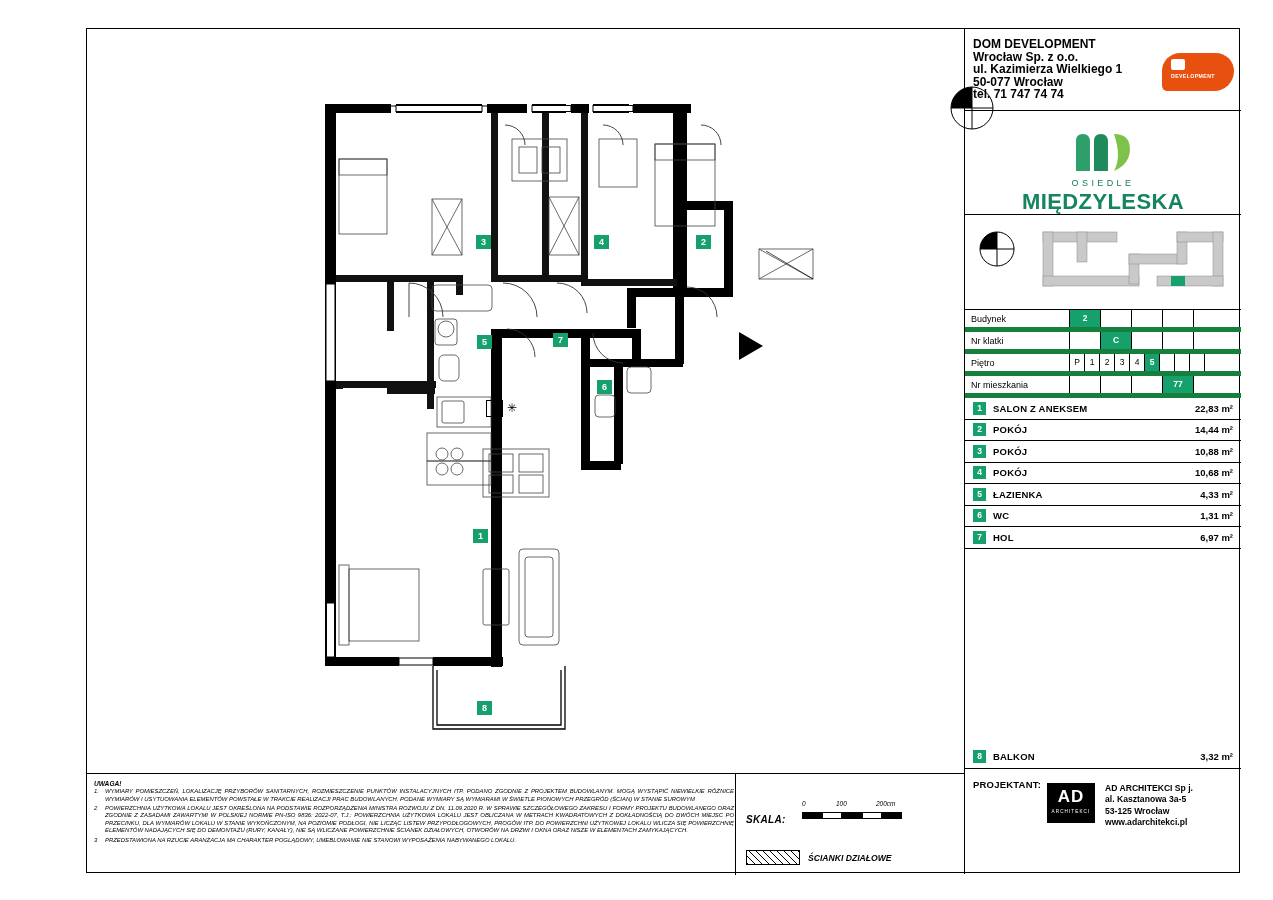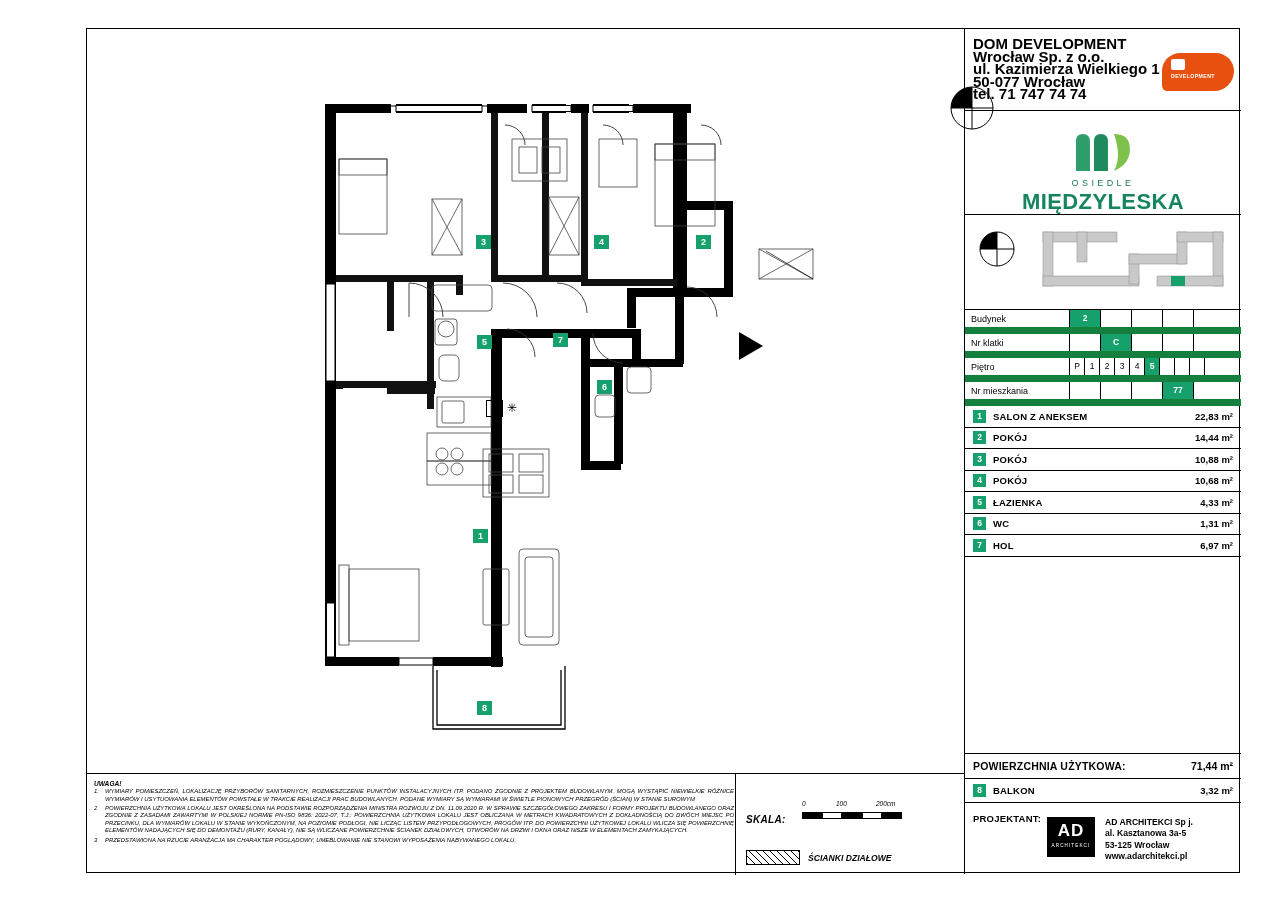--- a/index.html
+++ b/index.html
@@ -24,21 +24,21 @@
     left:877px; top:0; width:277px; height:845px;
     border-left:1.5px solid #000;
   }
   .dev-block {
     position:relative;
     height:82px;
     border-bottom:1.5px solid #000;
     padding:9px 8px 0 8px;
   }
   .dev-block .dev-text {
-    font-size:15px; font-weight:bold; line-height:12.6px;
+    font-size:12px; font-weight:bold; line-height:12.6px;
   }
   .dom-logo {
     position:absolute; right:7px; top:24px;
     width:72px; height:38px;
   }
   .dom-logo .blob {
     position:absolute; left:0; top:0; width:72px; height:38px;
     background:#e8500f;
     border-radius:20px 20px 22px 6px;
   }
@@ -74,21 +74,21 @@
   .keyplan-block {
     height:95px; border-bottom:1.5px solid #000; position:relative;
   }
   .compass2 { position:absolute; left:12px; top:14px; }
   .keyplan {
     position:absolute; left:72px; top:9px; width:198px; height:78px;
   }
   
   .info-table { width:100%; border-collapse:collapse; }
   .info-table td {
-    border-bottom:7px solid #15803d;
+    border-bottom:5px solid #15803d;
     font-size:9px; height:18px; padding:0 6px;
   }
   .info-table td.lbl { width:104px; }
   .cellrow { display:flex; }
   .cellbox {
     width:15px; height:17px; border-left:1px solid #000;
     font-size:8.5px; text-align:center; line-height:17px;
   }
   .cellbox.on { background:#16a06b; color:#fff; font-weight:bold; }
   .cellbox.wide { width:31px; }
@@ -539,24 +539,20 @@
       <div class="rarea">1,31 m²</div>
     </div>
     <div class="room-row">
       <div class="rnum">7</div>
       <div class="rname">HOL</div>
       <div class="rarea">6,97 m²</div>
     </div>
 
     <div class="spacer-fill"></div>
 
-    <div class="total-row">
-      <div class="t-l">POWIERZCHNIA UŻYTKOWA:</div>
-      <div>71,44 m²</div>
-    </div>
 
     <div class="balkon-row">
       <div class="rnum">8</div>
       <div class="rname">BALKON</div>
       <div class="rarea">3,32 m²</div>
     </div>
 
     <div class="proj-block">
       <div class="proj-lbl">PROJEKTANT:</div>
       <div class="ad-logo">

